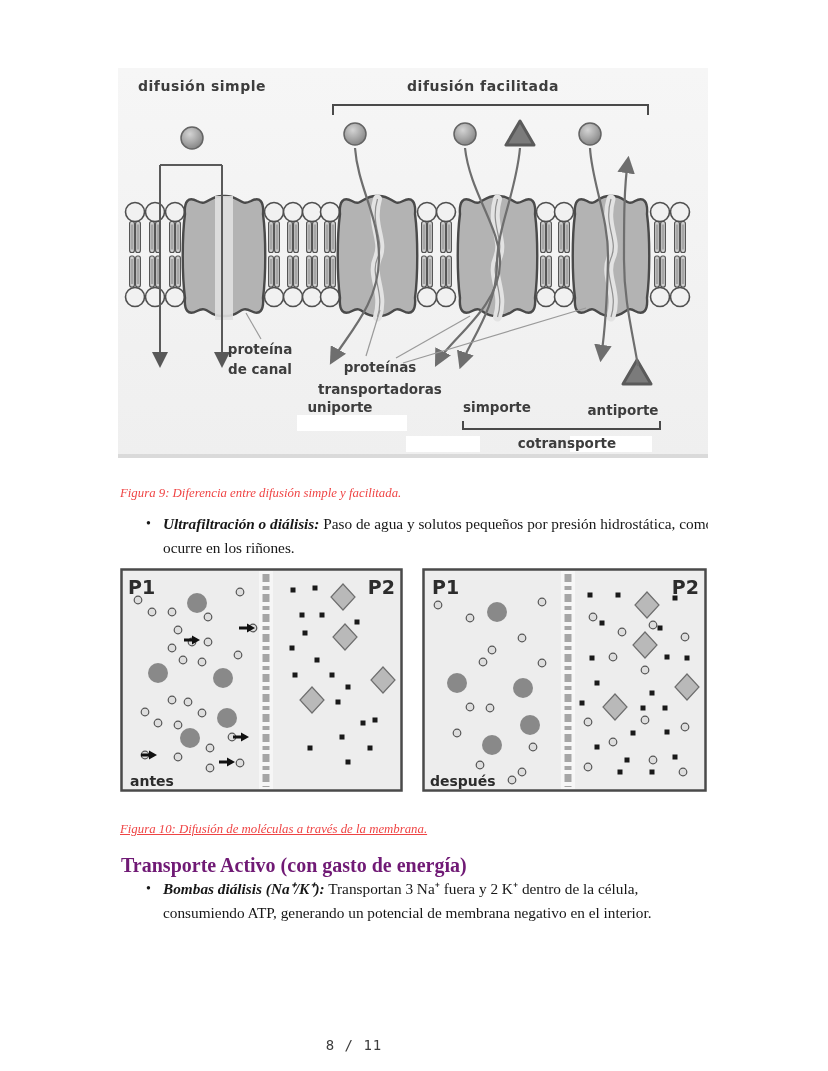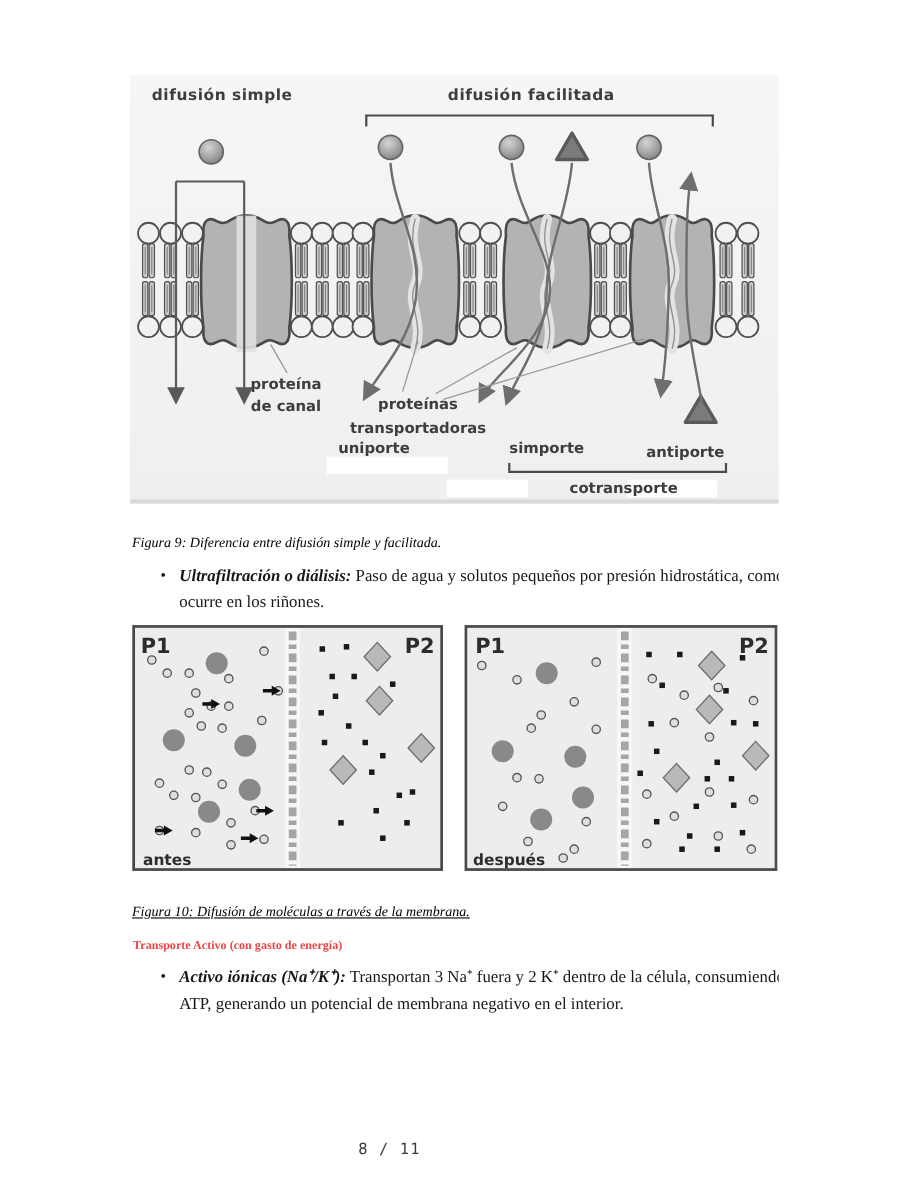--- a/index.html
+++ b/index.html
@@ -1,24 +1,24 @@
 <!DOCTYPE html>
 <html><head>
 <meta charset="utf-8">
 <style>
   html,body{margin:0;padding:0;background:#fff;}
   .page{position:relative;width:708px;height:1071px;background:#ffffff;overflow:hidden;
         font-family:"Liberation Serif",serif;color:#1b1b1b;}
   .fig{position:absolute;}
-  .caption{position:absolute;left:120px;font-style:italic;font-size:12.8px;color:#000000;}
+  .caption{position:absolute;left:120px;font-style:italic;font-size:12.8px;color:#ef4444;}
   .bullet-item{position:absolute;left:146px;width:568px;display:flex;gap:8px;
                font-size:15.3px;line-height:1.58;color:#171717;}
   .bullet-dot{flex:0 0 9px;font-size:14px;line-height:1.7;}
   .bullet-text b{font-weight:bold;font-style:italic;}
-  .heading{position:absolute;left:121px;font-weight:bold;font-size:11px;color:#ef4444;}
+  .heading{position:absolute;left:121px;font-weight:bold;font-size:20px;color:#701a75;}
   .footer{position:absolute;left:0;right:0;top:1037px;text-align:center;
           font-family:"DejaVu Sans Mono",monospace;font-size:14px;color:#3d3d3d;letter-spacing:1px;}
   .figtext{font-family:"DejaVu Sans",sans-serif;font-weight:bold;fill:#3d3d3d;}
   .paneltext{font-family:"DejaVu Sans",sans-serif;fill:#2c2c2c;}
 </style>
 </head>
 <body>
 
 <div class="page">
 
@@ -422,17 +422,17 @@
       <text class="paneltext" x="277" y="26" font-size="19" font-weight="600" text-anchor="end">P2</text>
       <text class="paneltext" x="8" y="218" font-size="14" font-weight="bold">después</text>
     </svg>
   </div>
 
   <div class="caption" style="top:822px;text-decoration:underline;">Figura 10: Difusión de moléculas a través de la membrana.</div>
 
   <div class="heading" style="top:854px;">Transporte Activo (con gasto de energía)</div>
   <div class="bullet-item" style="top:877px;">
     <span class="bullet-dot">•</span>
-    <span class="bullet-text"><b>Activo iónicas (Na⁺/K⁺):</b> <span>Transportan 3 Na⁺ fuera y 2 K⁺ dentro de la célula, consumiendo ATP, generando un potencial de membrana negativo en el interior.</span></span>
+    <span class="bullet-text"><b>Bombas diálisis (Na⁺/K⁺):</b> <span>Transportan 3 Na⁺ fuera y 2 K⁺ dentro de la célula, consumiendo ATP, generando un potencial de membrana negativo en el interior.</span></span>
   </div>
 
   <div class="footer">8 / 11</div>
 </div>
 
 </body></html>

